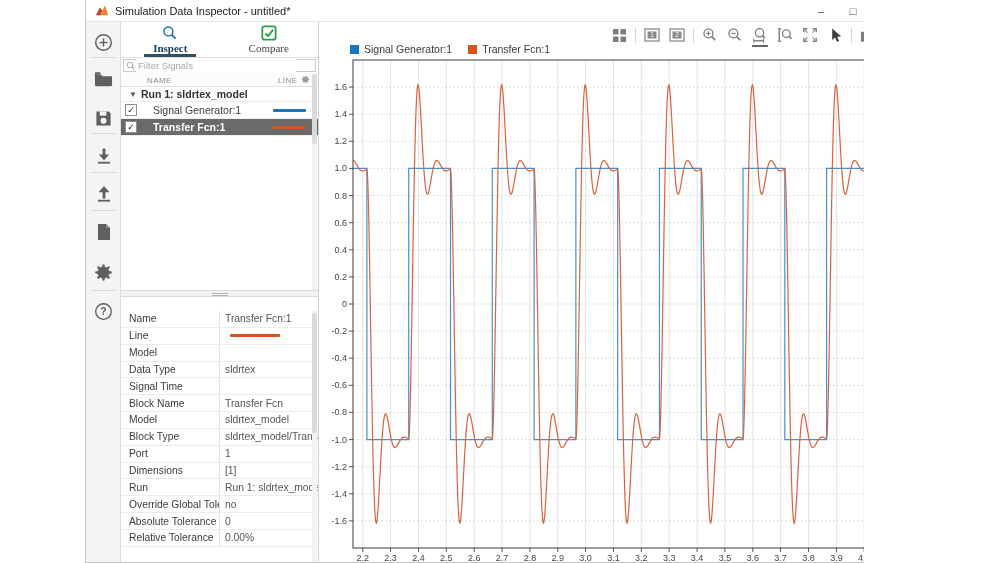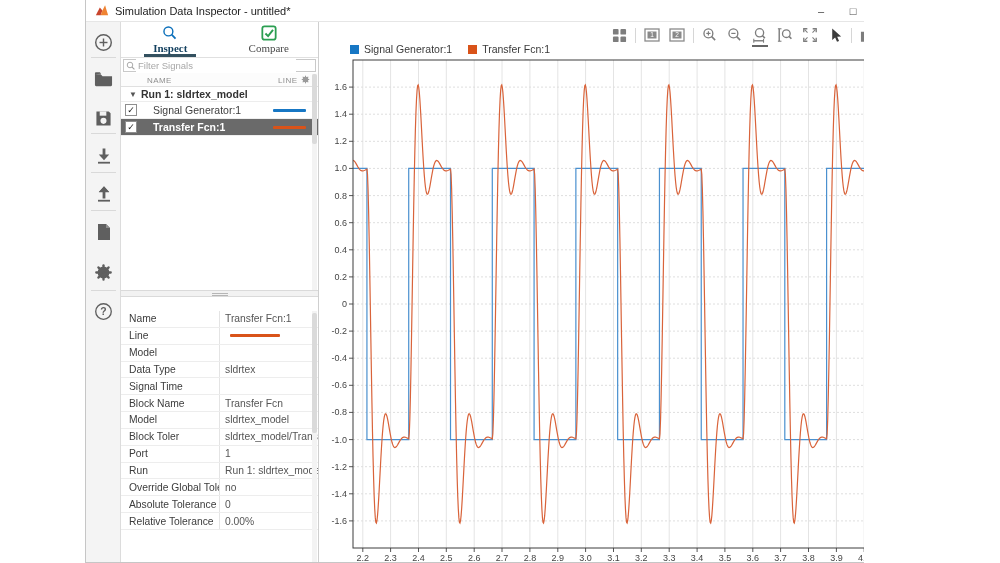--- a/index.html
+++ b/index.html
@@ -267,26 +267,30 @@
           </div>
           <div class="proprow">
             <div class="plabel">Block Name</div>
             <div class="pvalue">Transfer Fcn</div>
           </div>
           <div class="proprow">
             <div class="plabel">Model</div>
             <div class="pvalue">sldrtex_model</div>
           </div>
           <div class="proprow">
-            <div class="plabel">Block Toler</div>
+            <div class="plabel">Block Type</div>
             <div class="pvalue">sldrtex_model/Transfe...</div>
           </div>
           <div class="proprow">
             <div class="plabel">Port</div>
             <div class="pvalue">1</div>
+          </div>
+          <div class="proprow">
+            <div class="plabel">Dimensions</div>
+            <div class="pvalue">[1]</div>
           </div>
           <div class="proprow">
             <div class="plabel">Run</div>
             <div class="pvalue">Run 1: sldrtex_model</div>
           </div>
           <div class="proprow">
             <div class="plabel">Override Global Toler...</div>
             <div class="pvalue">no</div>
           </div>
           <div class="proprow">

